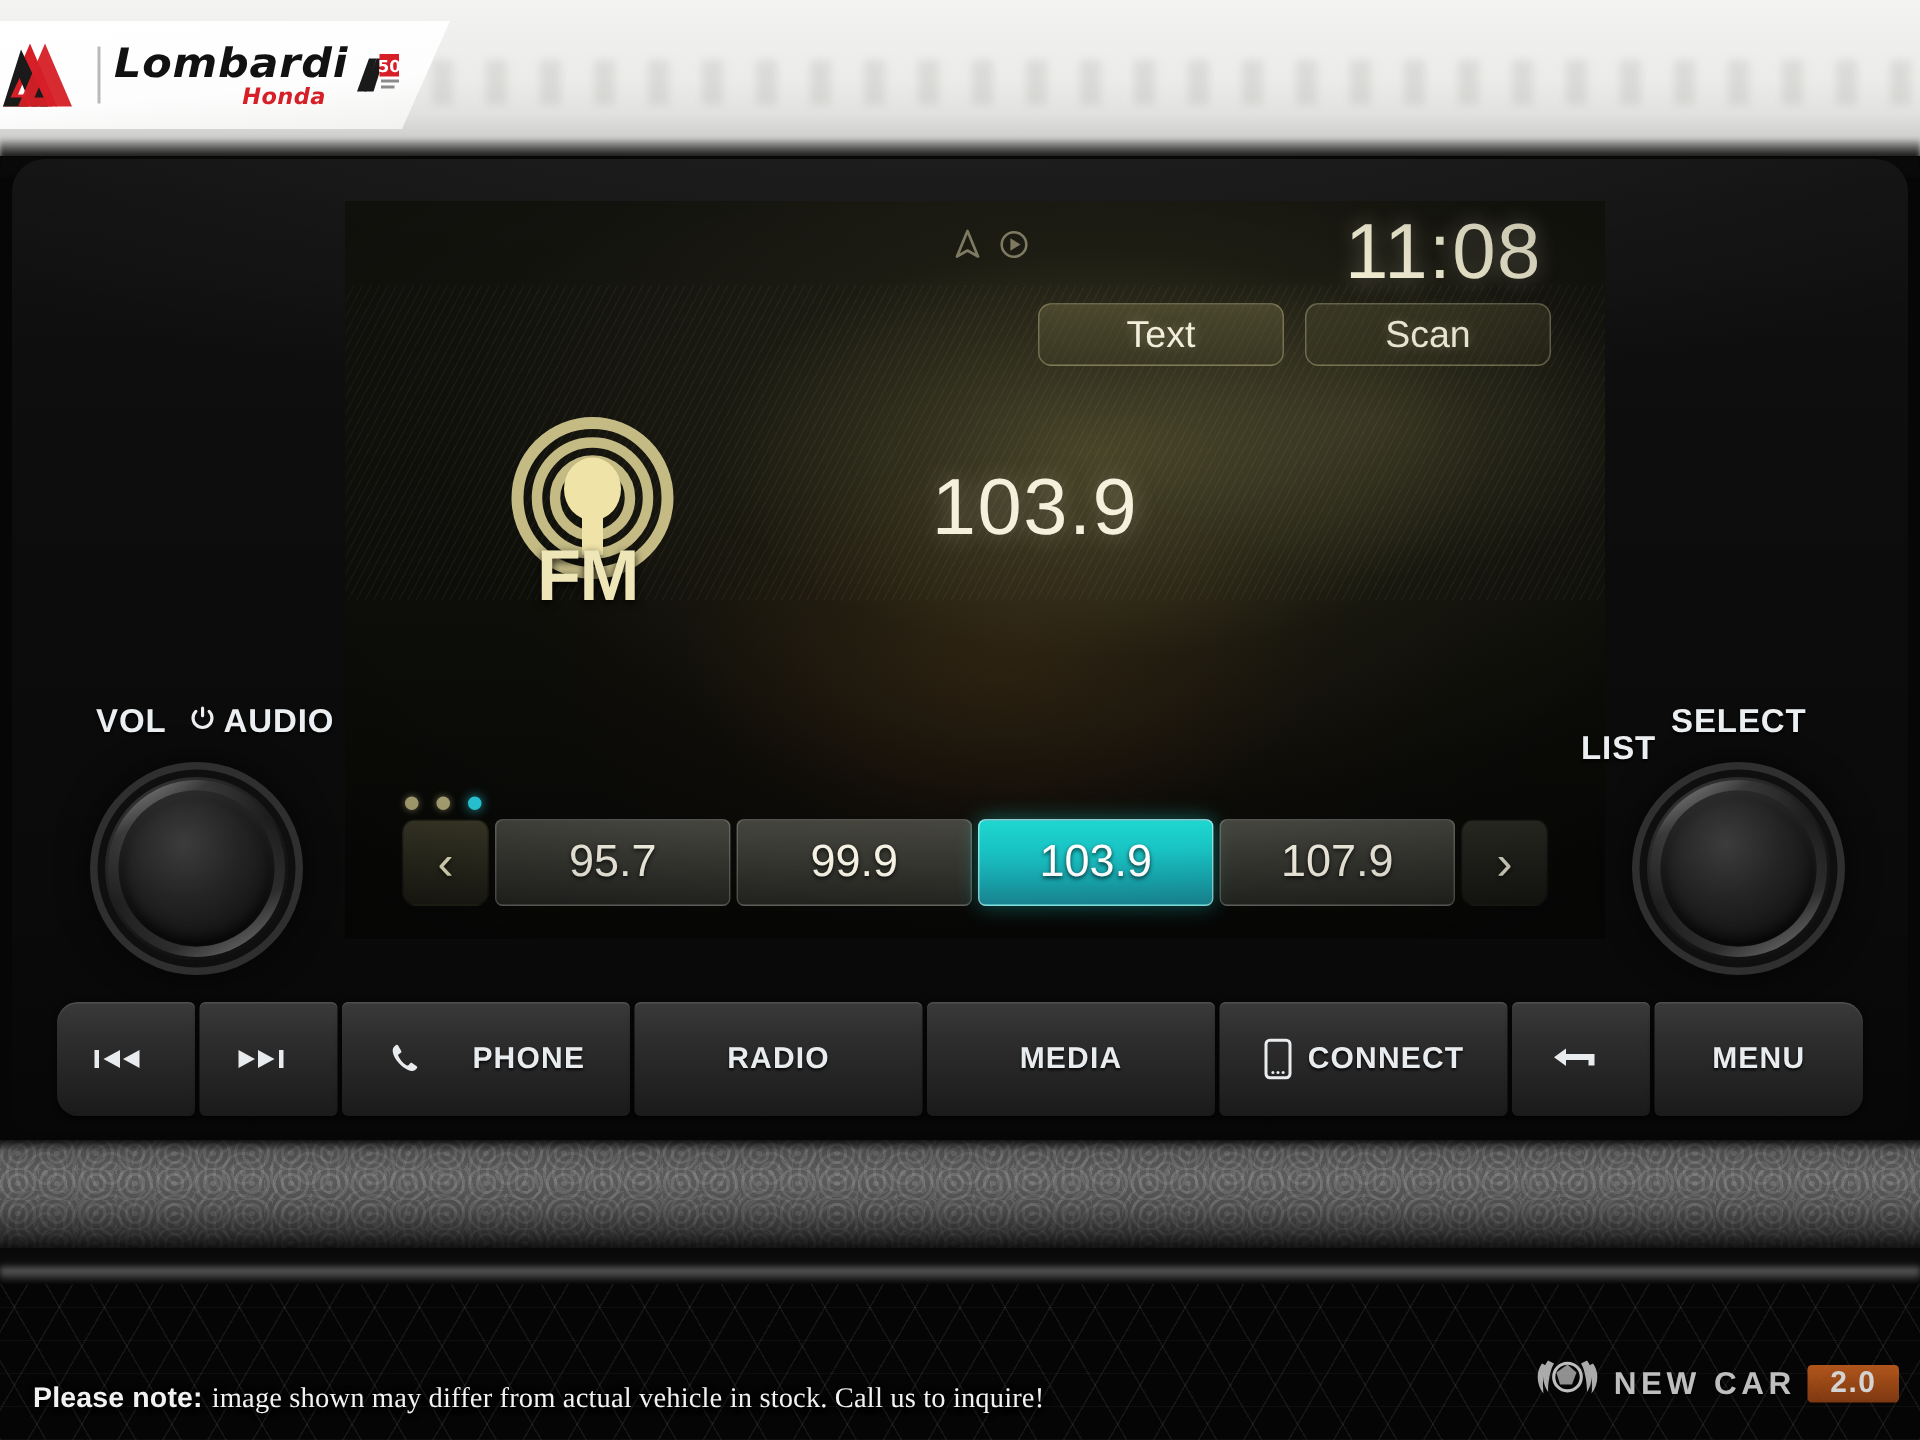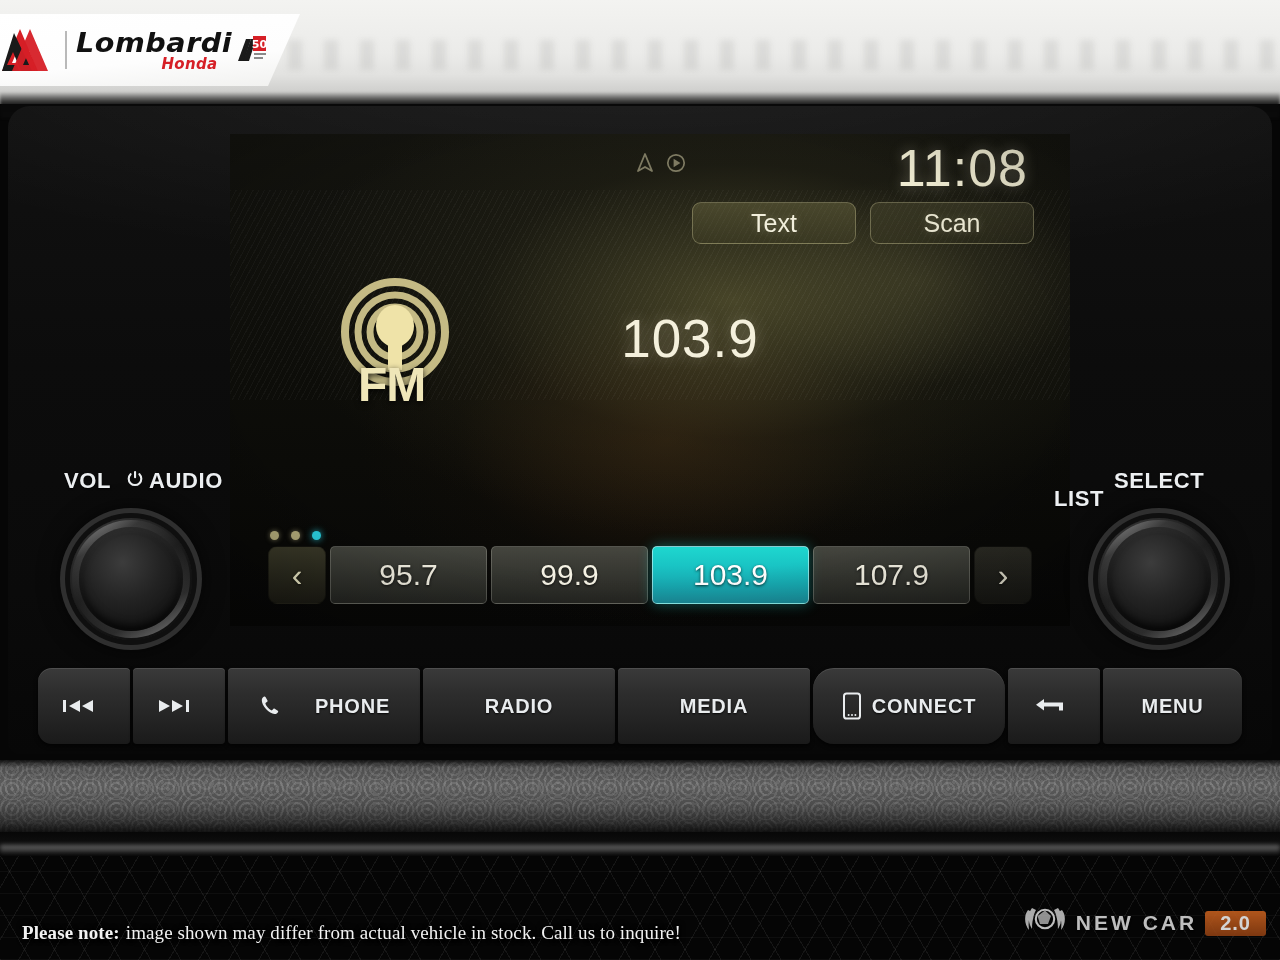--- a/index.html
+++ b/index.html
@@ -304,21 +304,21 @@
 
   
   .disclaimer {
     position:absolute; left:0; bottom:16px; width:1280px;
     padding-left:22px;
     font-size:19px; color:#f2f2f2;
     text-shadow:0 1px 3px rgba(0,0,0,1), 0 0 6px rgba(0,0,0,.9);
     font-family:"Liberation Serif", serif;
     letter-spacing:0.1px;
   }
-  .disclaimer b { font-family:Liberation Serif, serif; font-weight:700; }
+  .disclaimer b { font-family:Liberation Sans, sans-serif; font-weight:700; }
   .disclaimer .msg { font-weight:400; margin-left:6px; }
 
   
   .watermark {
     position:absolute; right:14px; bottom:18px;
     display:flex; align-items:center; gap:8px;
     opacity:.88;
   }
   .wm-text {
     font-size:21px; font-weight:700; letter-spacing:3px; color:#d8d8d8;
@@ -489,21 +489,21 @@
       </div>
 
       <div class="hbtn" style="flex:0 0 192px;">
         <span>RADIO</span>
       </div>
 
       <div class="hbtn" style="flex:0 0 192px;">
         <span>MEDIA</span>
       </div>
 
-      <div class="hbtn" style="flex:0 0 192px;border-radius:21px;">
+      <div class="hbtn" style="flex:0 0 192px;">
         <span class="ico">
           <svg width="20" height="28" viewBox="0 0 20 28">
             <rect x="2" y="1.5" width="16" height="25" rx="2.6" fill="none" stroke="#e9ecee" stroke-width="2"></rect>
             <circle cx="6.6" cy="23" r="1" fill="#e9ecee"></circle>
             <circle cx="10" cy="23" r="1" fill="#e9ecee"></circle>
             <circle cx="13.4" cy="23" r="1" fill="#e9ecee"></circle>
           </svg>
         </span>
         <span>CONNECT</span>
       </div>

